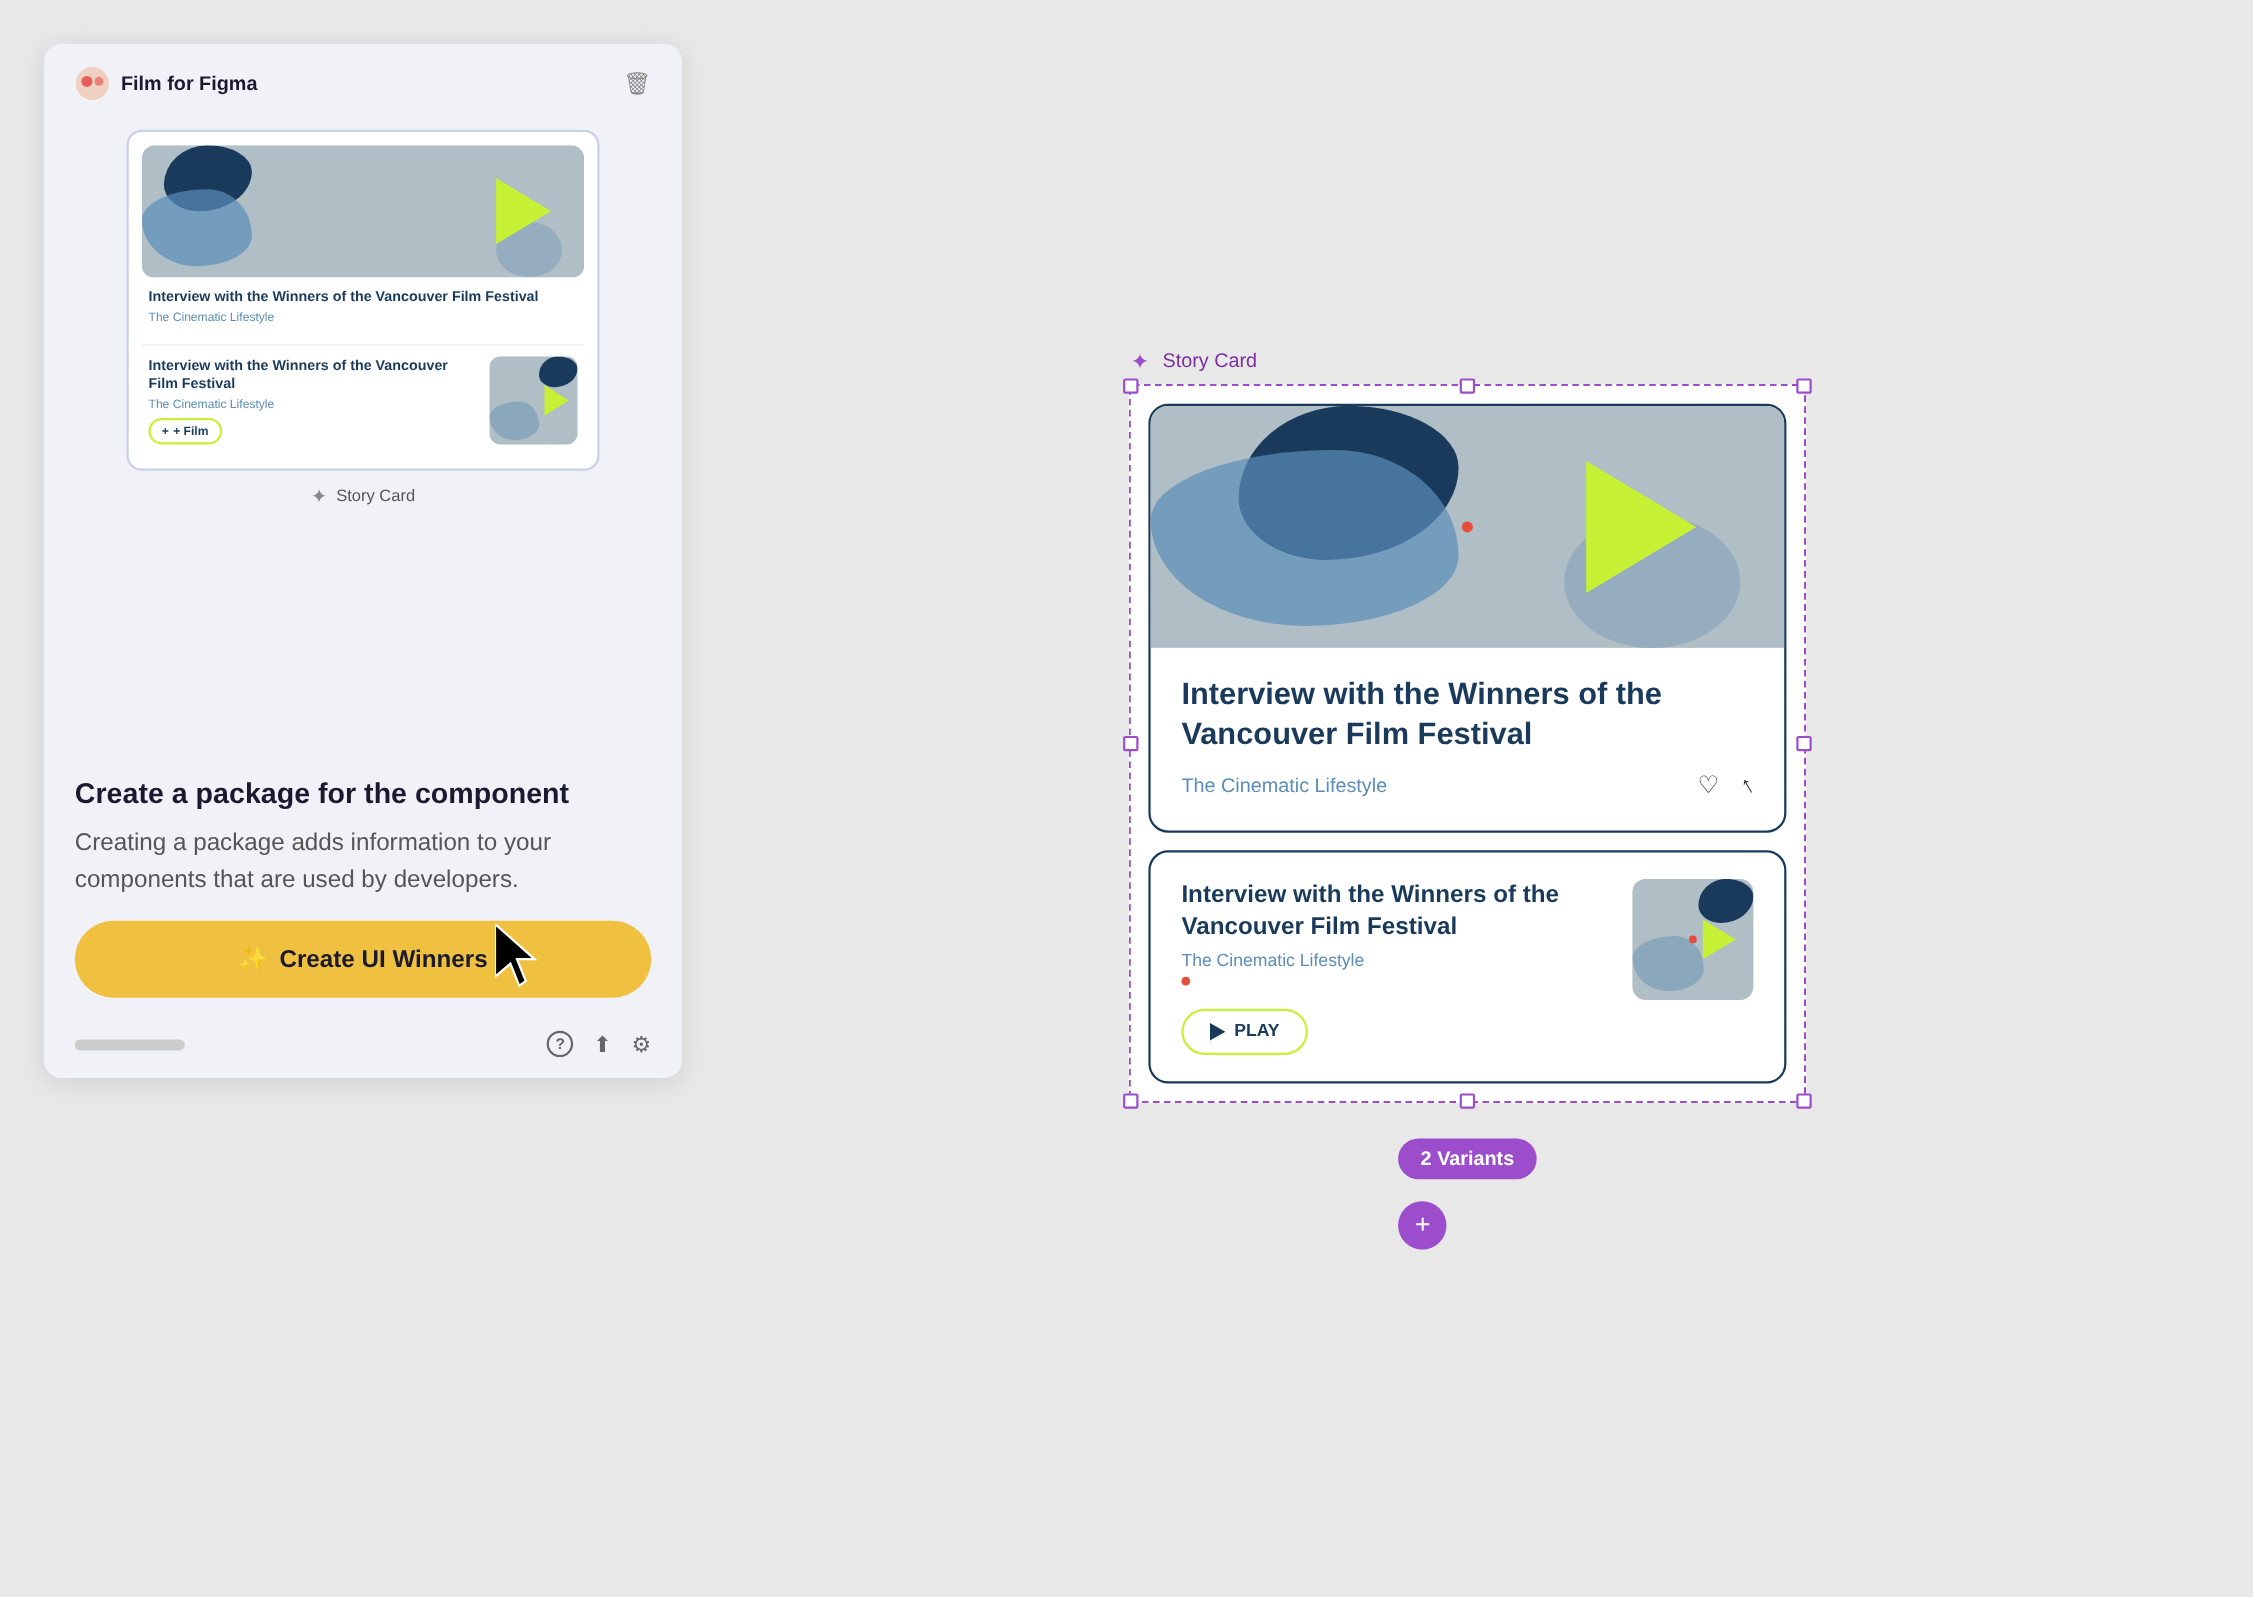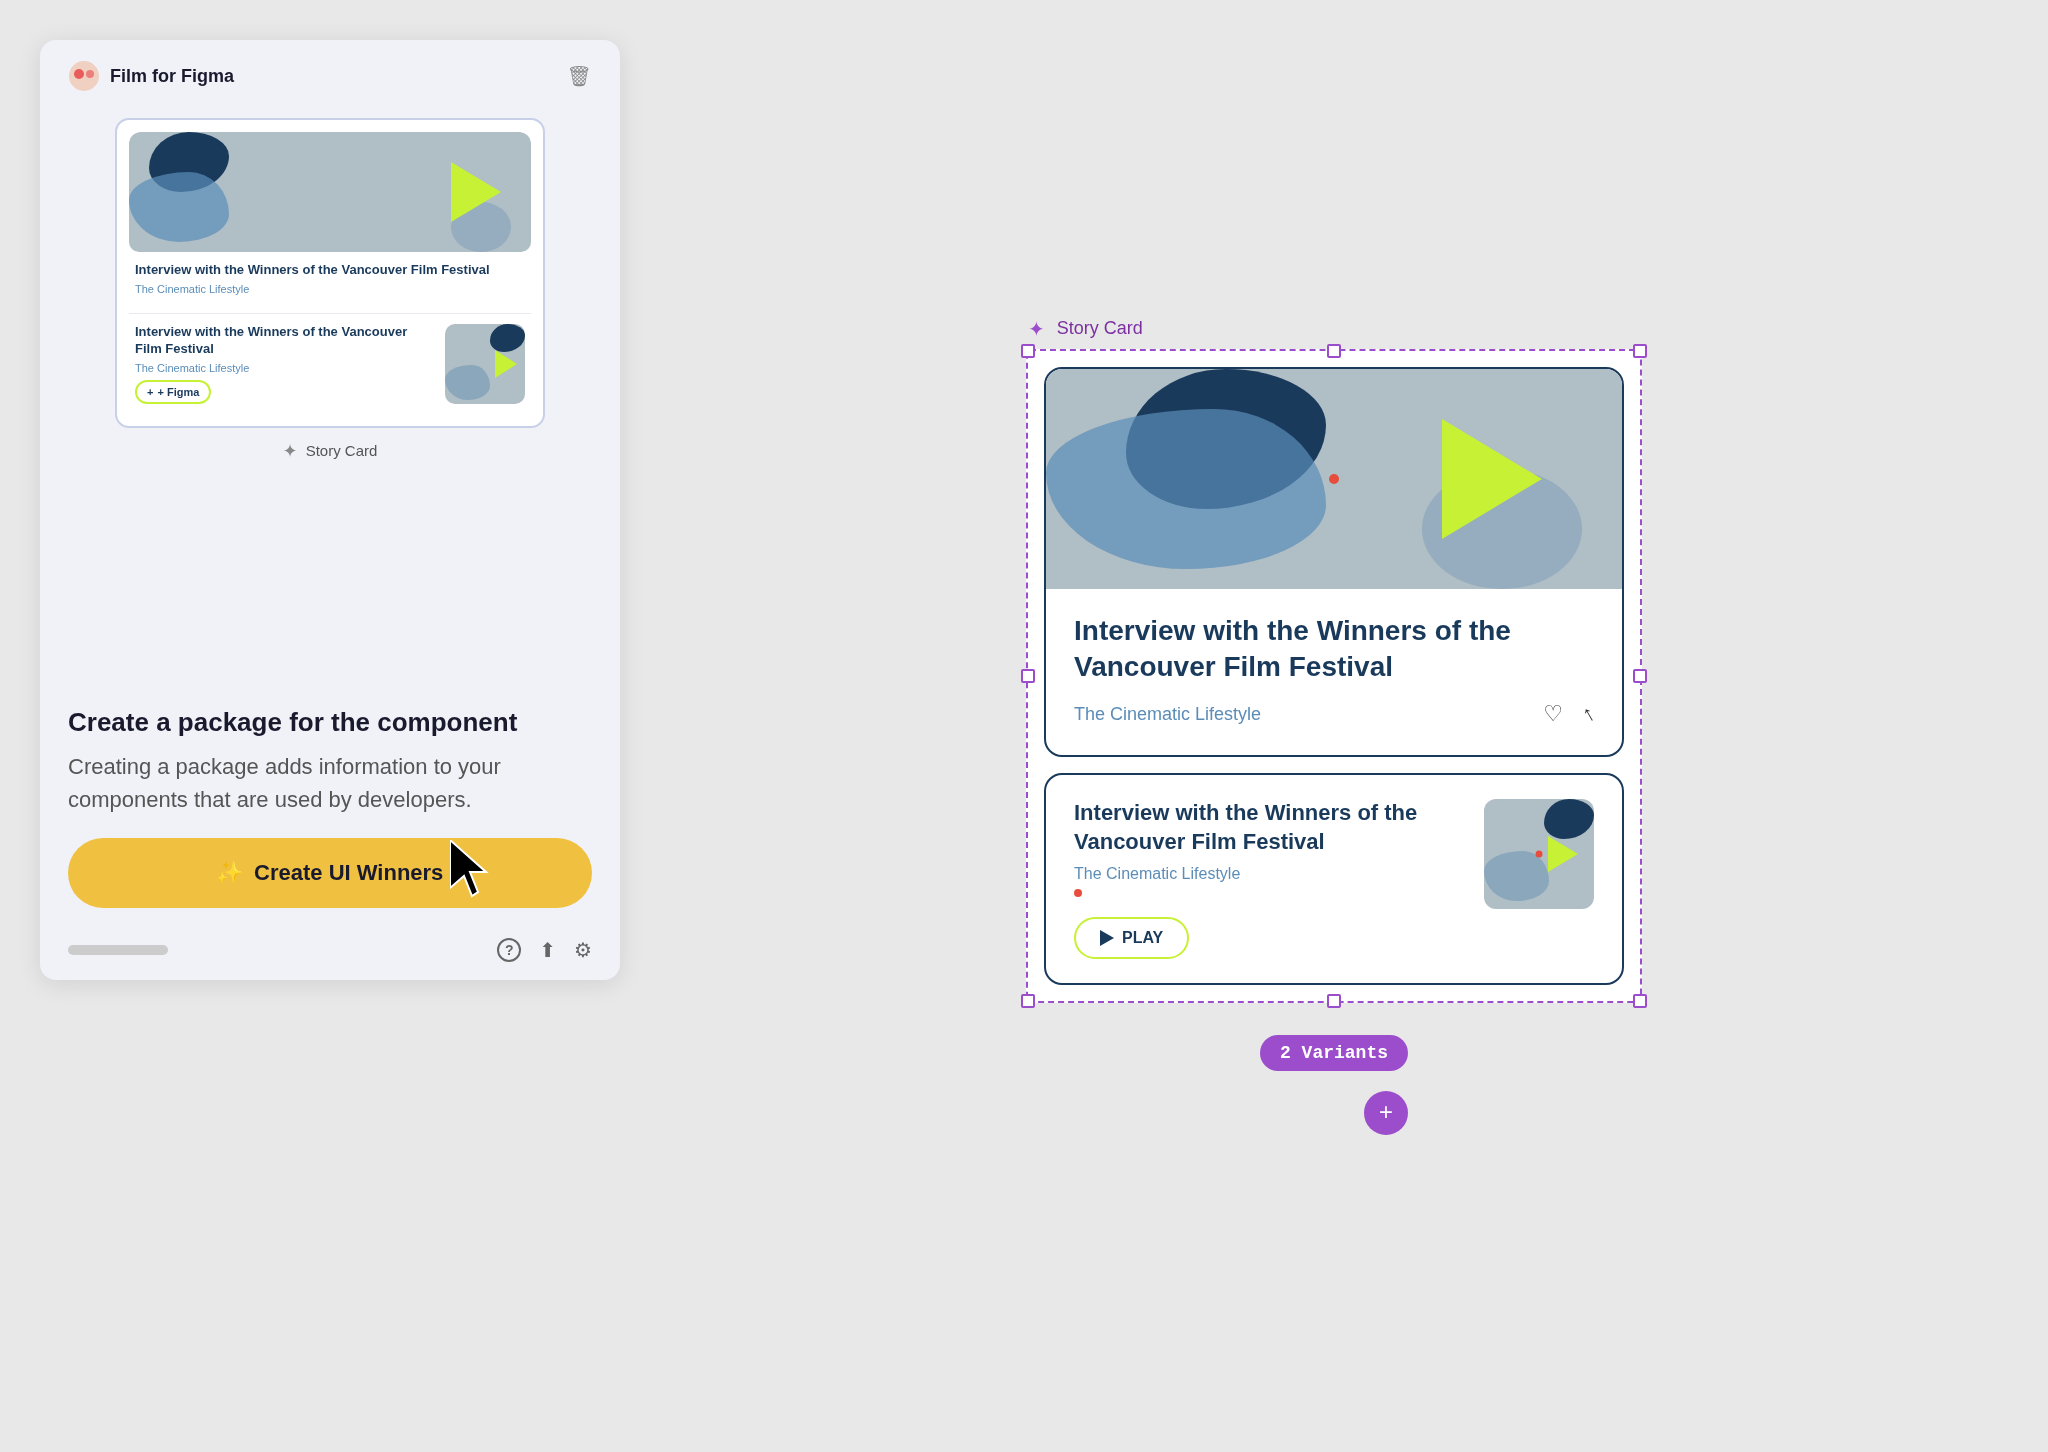--- a/index.html
+++ b/index.html
@@ -523,21 +523,21 @@
           <div class="card-subtitle-sm">The Cinematic Lifestyle</div>
         </div>
       </div>
 
       <div class="story-card-horizontal">
         <div class="story-card-h-content">
           <div class="card-title-sm">Interview with the Winners of the Vancouver Film Festival</div>
           <div class="card-subtitle-sm">The Cinematic Lifestyle</div>
           <button class="play-btn-small">
             <span>+</span>
-            <span>+ Figma</span>
+            <span>+ Film</span>
           </button>
         </div>
         <div class="card-image-small-preview">
           <div class="blob1-sm"></div>
           <div class="blob2-sm"></div>
           <div class="play-triangle-sm"></div>
         </div>
       </div>
     </div>
 
@@ -624,18 +624,18 @@
             <div class="dot-th"></div>
           </div>
         </div>
         <button class="play-btn-full">
           <div class="play-tri"></div>
           <span>PLAY</span>
         </button>
       </div>
     </div>
 
-    <div style="display:flex; flex-direction:column; align-items:flex-end; gap:10px; margin-top:16px;font-family:Liberation Mono, monospace;">
+    <div style="display:flex; flex-direction:column; align-items:flex-start; gap:10px; margin-top:16px;">
       <span class="variants-badge">2 Variants</span>
       <div class="add-btn">+</div>
     </div>
   </div>
 </div>
 
 </body></html>

